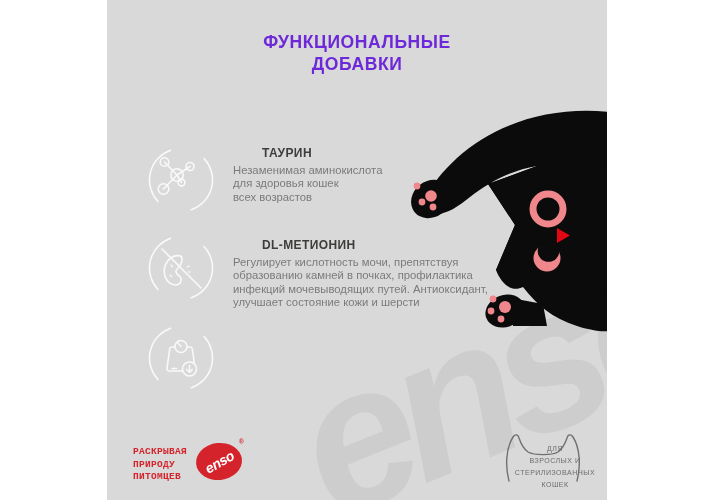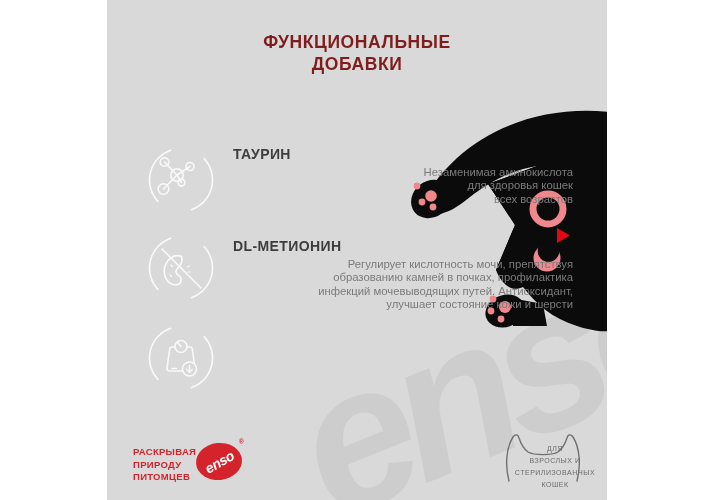--- a/index.html
+++ b/index.html
@@ -1,27 +1,27 @@
 <!DOCTYPE html>
 <html><head>
 <meta charset="utf-8">
 <style>
   html,body{margin:0;padding:0;background:#ffffff;width:715px;height:500px;overflow:hidden;
     font-family:"Liberation Sans","DejaVu Sans",sans-serif;}
   .stage{position:absolute;left:107px;top:0;width:500px;height:500px;background:#D9D9D9;overflow:hidden;}
   .watermark{position:absolute;left:185px;top:265px;font-size:200px;font-weight:bold;font-style:italic;
     letter-spacing:-14px;color:rgba(0,0,0,0.05);transform:rotate(-22deg);white-space:nowrap;pointer-events:none;}
-  .title{position:absolute;top:31px;left:0;right:0;text-align:center;color:#7f1d1d;font-weight:bold;
+  .title{position:absolute;top:31px;left:0;right:0;text-align:center;color:#6d28d9;font-weight:bold;
     font-size:17.5px;line-height:1.27;letter-spacing:.6px;white-space:pre-line;}
   .icon-box{position:absolute;left:41px;width:66px;height:66px;}
   .txt{position:absolute;left:126px;width:340px;}
-  .txt .hd{font-size:14px;font-weight:bold;color:#3D3D3C;letter-spacing:.4px;}
-  .txt .ds{margin-top:4px;font-size:11.3px;line-height:1.18;color:#7B7B7B;white-space:pre-line;text-align:right;}
+  .txt .hd{font-size:12px;font-weight:bold;color:#3D3D3C;letter-spacing:.4px;margin-left:29px;}
+  .txt .ds{margin-top:4px;font-size:11.3px;line-height:1.18;color:#7B7B7B;white-space:pre-line;}
   .tagline{position:absolute;left:26px;top:446px;color:#D5232B;font-weight:bold;font-size:9.5px;
-    line-height:1.32;letter-spacing:.3px;white-space:pre-line;}
+    line-height:1.32;letter-spacing:.3px;white-space:pre-line;font-family:Liberation Mono, monospace;}
   .logo{position:absolute;left:89px;top:443px;width:46px;height:37px;background:#D5232B;border-radius:50%;
     transform:rotate(-6deg);display:flex;align-items:center;justify-content:center;}
   .logo span{color:#fff;font-weight:bold;font-style:italic;font-size:14px;transform:rotate(-24deg);letter-spacing:-.5px;}
   .regmark{position:absolute;left:132px;top:438px;color:#D5232B;font-size:6.5px;font-weight:bold;}
   .aud-svg{position:absolute;left:393px;top:428px;}
   .aud-text{position:absolute;left:396px;top:443px;width:104px;text-align:center;color:#6B6B6B;
     font-size:7px;line-height:1.72;letter-spacing:.5px;white-space:pre-line;}
   .cat{position:absolute;left:0;top:0;}
   svg{display:block;}
 </style>

